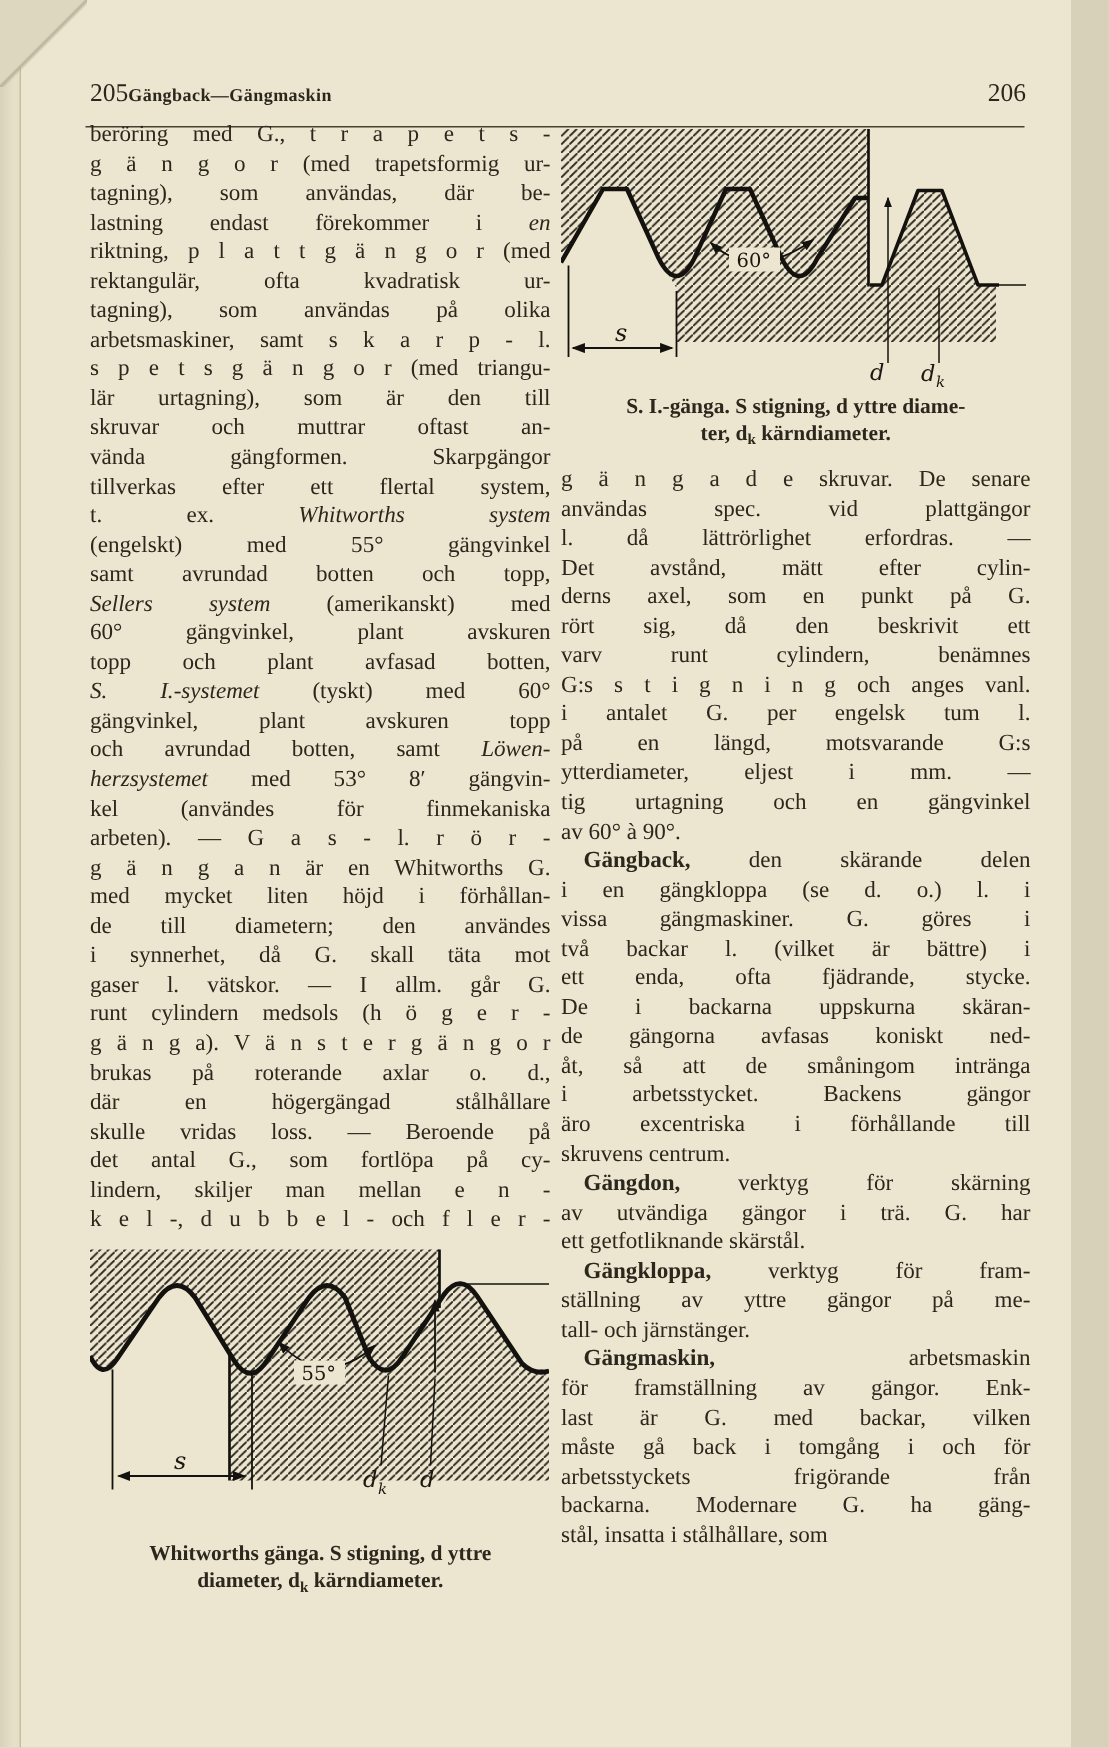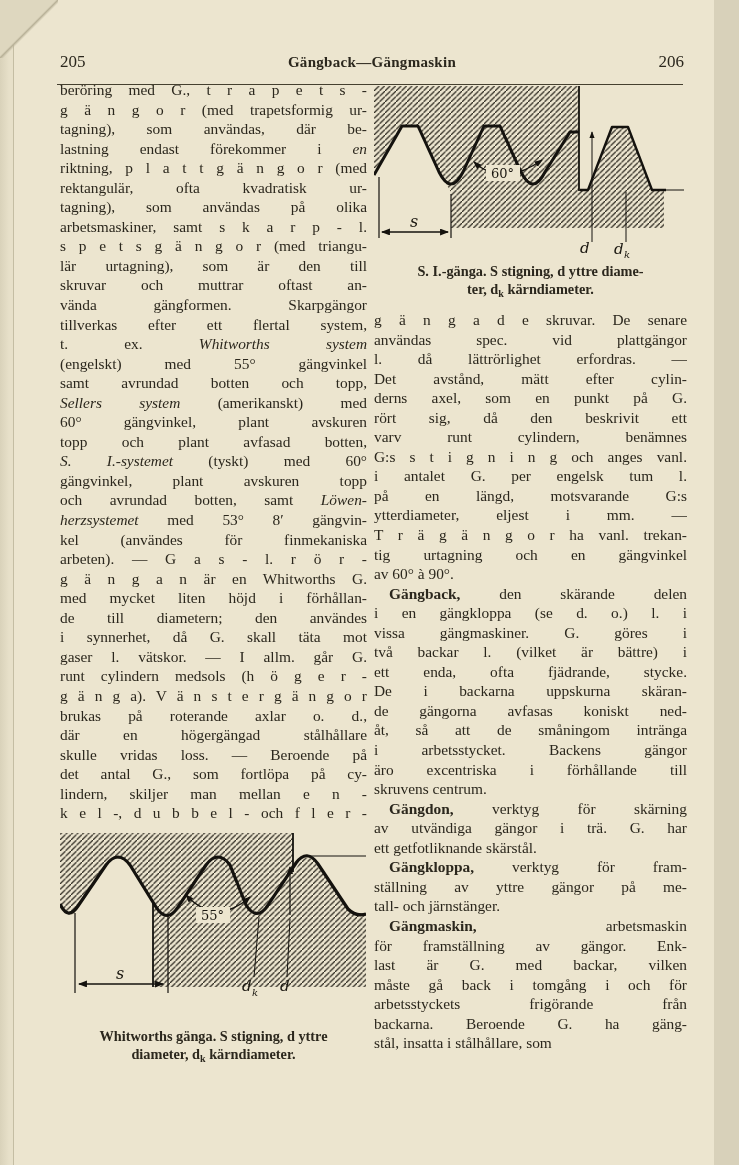--- a/index.html
+++ b/index.html
@@ -4,21 +4,21 @@
 <style>
   html,body{margin:0;padding:0;background:#d8d1ba;}
   .page{position:relative;width:714px;height:1165px;background:#ece5cf;overflow:hidden;
         font-family:"Liberation Serif","DejaVu Serif",serif;color:#2b271d;}
   .edge-strip{position:absolute;left:0;top:0;width:13px;height:100%;
         background:linear-gradient(90deg,#d9d2ba,#e7e0c9 70%);border-right:1.5px solid #c4bda3;}
   .corner{position:absolute;left:0;top:0;width:58px;height:58px;
         background:linear-gradient(135deg,#ded7bf 0%,#ded7bf 48%,#b9b299 50%,rgba(236,229,207,0) 53%);}
   .header{position:absolute;left:60px;top:52px;width:624px;display:flex;align-items:baseline;}
   .pnum{font-size:17px;}
-  .ptitle{flex:1;text-align:center;font-weight:bold;font-size:15px;letter-spacing:.3px;}
+  .ptitle{flex:1;font-weight:bold;font-size:12px;letter-spacing:.3px;}
   .hrule{position:absolute;left:57px;top:84px;width:626px;border-top:1.6px solid #45402f;}
   .col{position:absolute;top:80px;}
   .colL{left:60px;width:307px;}
   .colR{left:374px;width:313px;}
   .tline{text-align:justify;text-align-last:justify;height:19.55px;line-height:19.55px;
          font-size:15.4px;white-space:normal;}
   .tline.last{text-align-last:left;}
   .tline.ind{text-indent:15px;}
   .it{font-style:italic;}
   .bd{font-weight:bold;}
@@ -160,21 +160,20 @@
         <div class="tline"><span>användas spec. vid plattgängor</span></div>
         <div class="tline"><span>l. då lättrörlighet erfordras. —</span></div>
         <div class="tline"><span>Det avstånd, mätt efter cylin-</span></div>
         <div class="tline"><span>derns axel, som en punkt på G.</span></div>
         <div class="tline"><span>rört sig, då den beskrivit ett</span></div>
         <div class="tline"><span>varv runt cylindern, benämnes</span></div>
         <div class="tline"><span>G:s s t i g n i n g och anges vanl.</span></div>
         <div class="tline"><span>i antalet G. per engelsk tum l.</span></div>
         <div class="tline"><span>på en längd, motsvarande G:s</span></div>
         <div class="tline"><span>ytterdiameter, eljest i mm. —</span></div>
-        <div class="tline"><span>T r ä g ä n g o r ha vanl. trekan-</span></div>
         <div class="tline"><span>tig urtagning och en gängvinkel</span></div>
         <div class="tline last"><span>av 60° à 90°.</span></div>
         <div class="tline ind"><span class="bd">Gängback,</span><span> den skärande delen</span></div>
         <div class="tline"><span>i en gängkloppa (se d. o.) l. i</span></div>
         <div class="tline"><span>vissa gängmaskiner. G. göres i</span></div>
         <div class="tline"><span>två backar l. (vilket är bättre) i</span></div>
         <div class="tline"><span>ett enda, ofta fjädrande, stycke.</span></div>
         <div class="tline"><span>De i backarna uppskurna skäran-</span></div>
         <div class="tline"><span>de gängorna avfasas koniskt ned-</span></div>
         <div class="tline"><span>åt, så att de småningom intränga</span></div>
@@ -185,17 +184,17 @@
         <div class="tline"><span>av utvändiga gängor i trä. G. har</span></div>
         <div class="tline last"><span>ett getfotliknande skärstål.</span></div>
         <div class="tline ind"><span class="bd">Gängkloppa,</span><span> verktyg för fram-</span></div>
         <div class="tline"><span>ställning av yttre gängor på me-</span></div>
         <div class="tline last"><span>tall- och järnstänger.</span></div>
         <div class="tline ind"><span class="bd">Gängmaskin,</span><span> arbetsmaskin</span></div>
         <div class="tline"><span>för framställning av gängor. Enk-</span></div>
         <div class="tline"><span>last är G. med backar, vilken</span></div>
         <div class="tline"><span>måste gå back i tomgång i och för</span></div>
         <div class="tline"><span>arbetsstyckets frigörande från</span></div>
-        <div class="tline"><span>backarna. Beroende G. ha gäng-</span></div>
+        <div class="tline"><span>backarna. Modernare G. ha gäng-</span></div>
         <div class="tline last"><span>stål, insatta i stålhållare, som</span></div>
       </div>
   </div>
 </div>
 
 </body></html>

